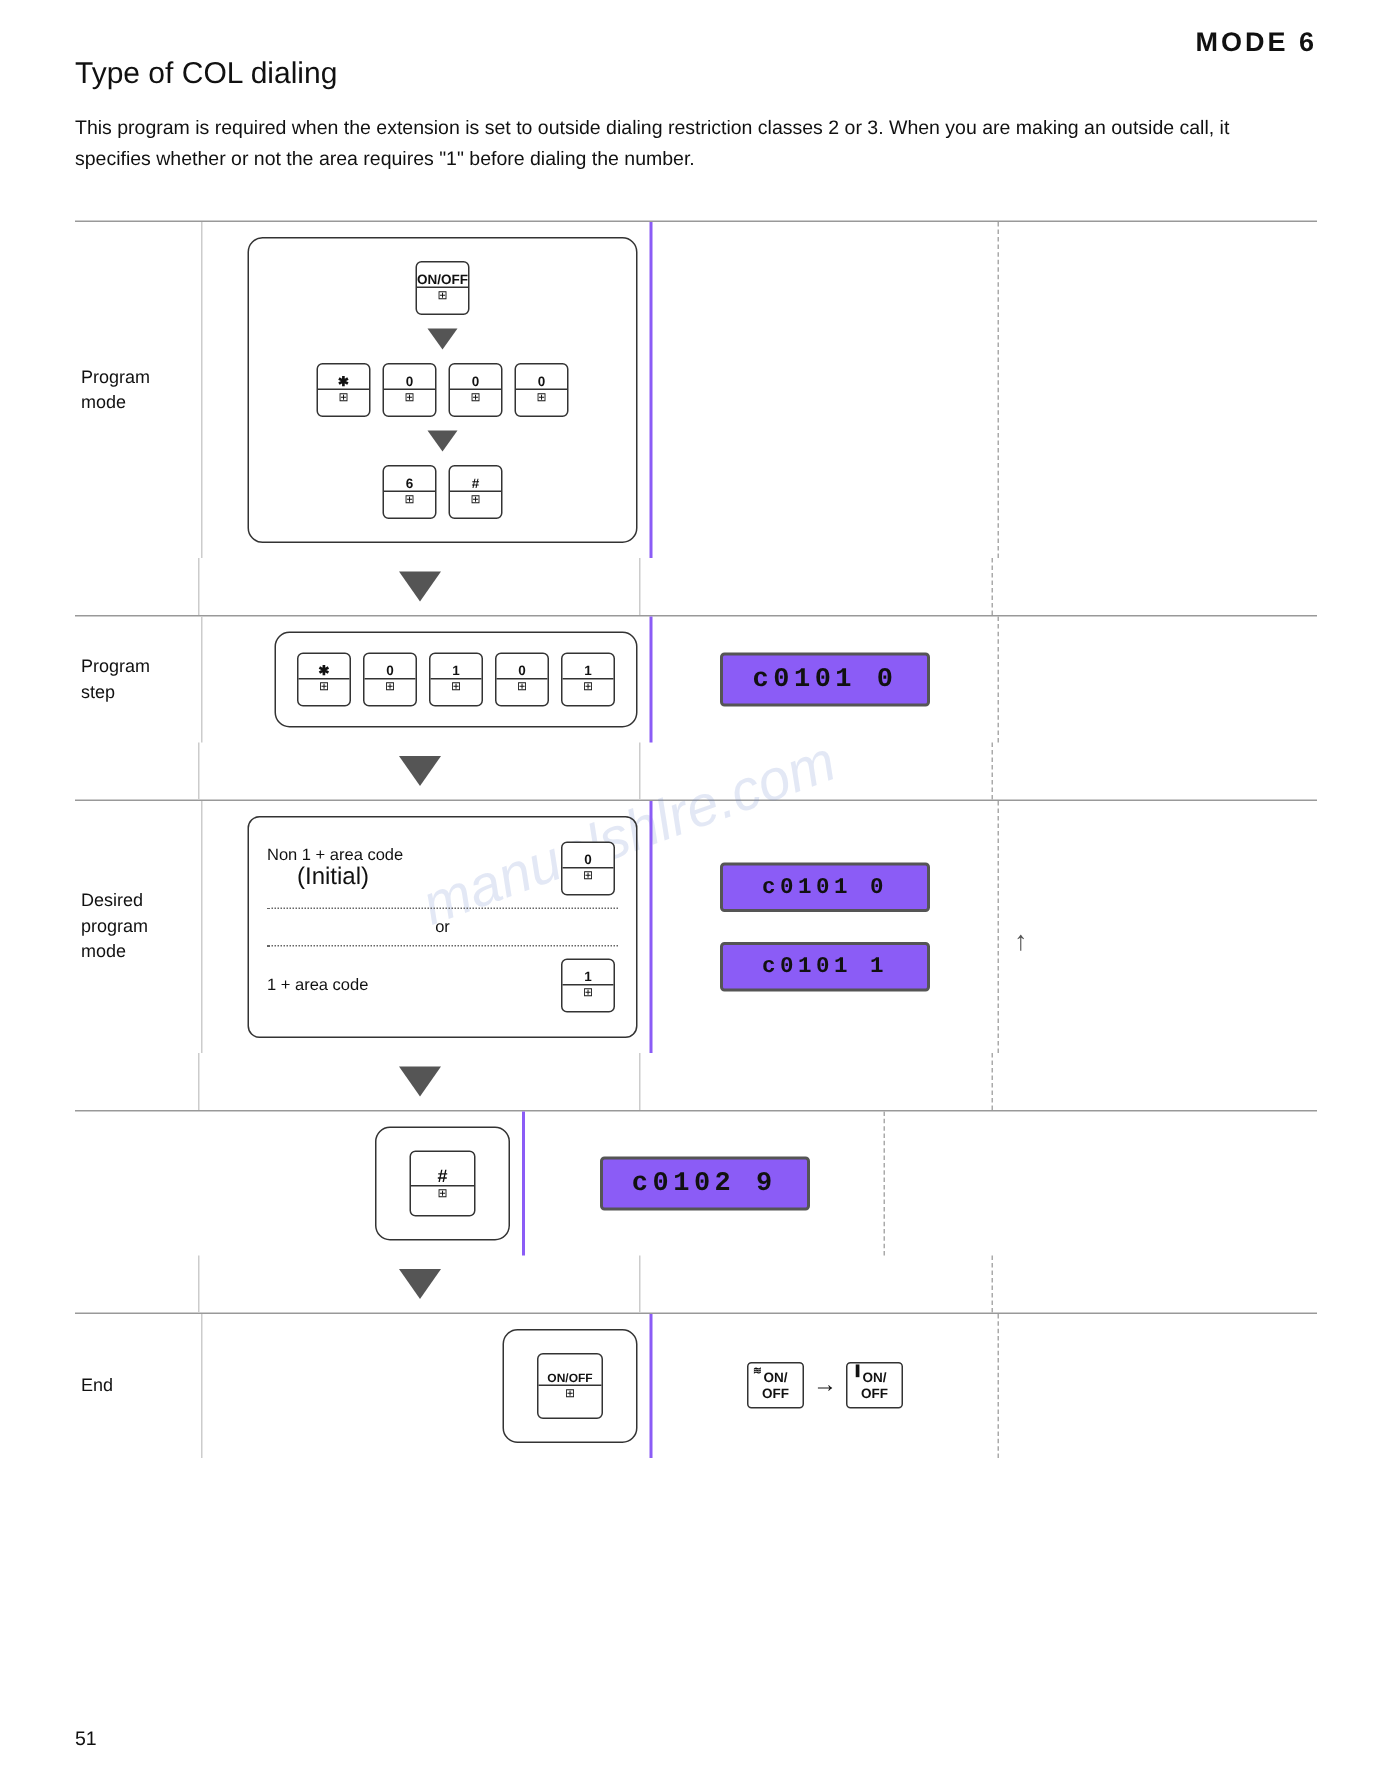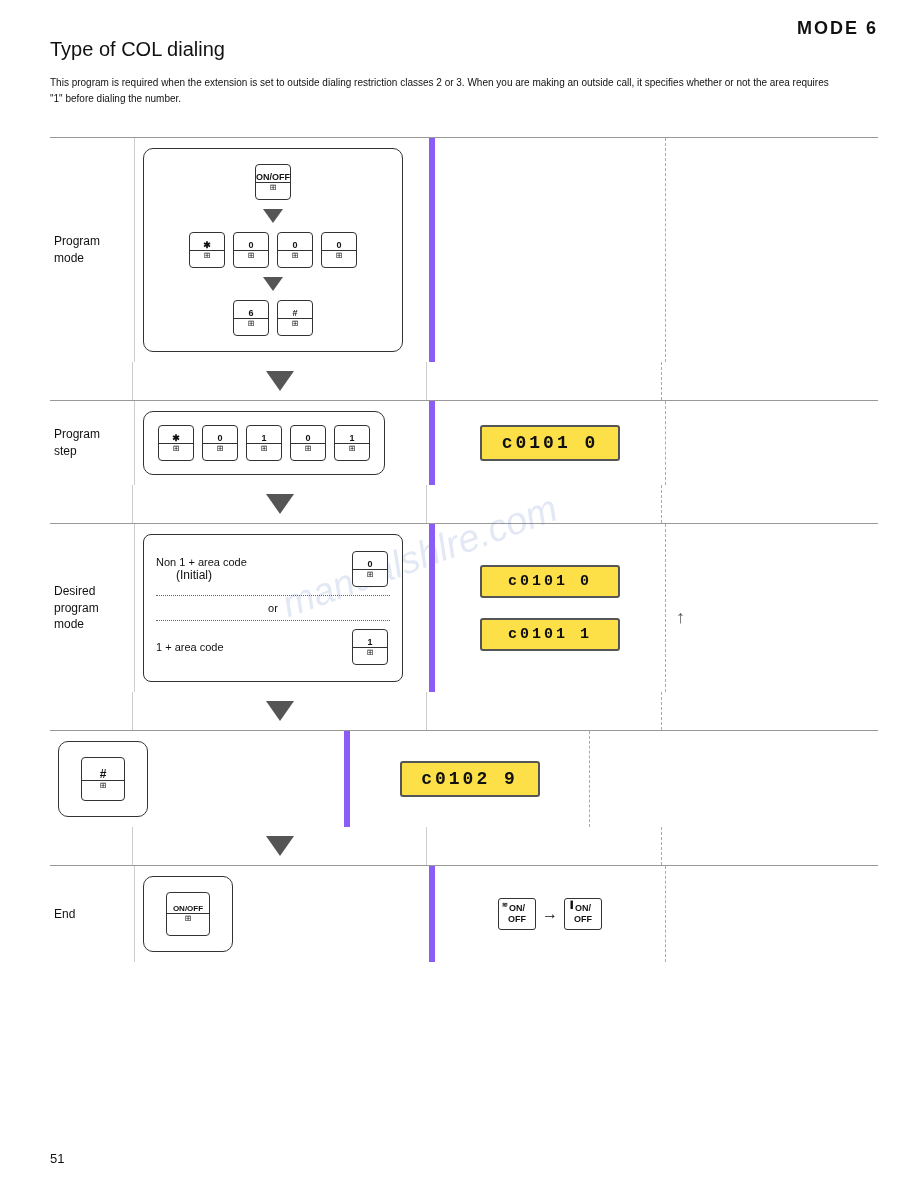--- a/index.html
+++ b/index.html
@@ -27,21 +27,21 @@
       font-weight: bold;
       letter-spacing: 2px;
     }
     .page-title {
       font-size: 20px;
       font-weight: normal;
       margin-bottom: 14px;
       margin-top: 8px;
     }
     .description {
-      font-size: 10px;
+      font-size: 13px;
       line-height: 1.6;
       margin-bottom: 30px;
       max-width: 780px;
     }
     .col-headers {
       display: flex;
       flex-direction: row;
       margin-left: 60px;
       margin-bottom: 10px;
     }
@@ -73,24 +73,24 @@
       justify-content: flex-start;
       padding: 8px 4px;
       border-right: 1px solid #ccc;
       line-height: 1.4;
     }
     .row-key {
       width: 300px;
       min-width: 300px;
       display: flex;
       flex-direction: column;
-      align-items: flex-start;
+      align-items: flex-end;
       justify-content: center;
       padding: 10px 8px;
-      border-right: 6px solid #8b5cf6;
+      border-right: 2px solid #8b5cf6;
       position: relative;
     }
     .row-lcd {
       width: 240px;
       display: flex;
       align-items: center;
       justify-content: center;
       padding: 8px;
       border-right: 1px dashed #aaa;
       position: relative;
@@ -155,21 +155,21 @@
       border-left: 10px solid transparent;
       border-right: 10px solid transparent;
       border-top: 14px solid #555;
       margin: 4px auto;
     }
 
     
     .lcd-display {
       border: 2px solid #555;
       border-radius: 3px;
-      background: #fde047;
+      background: #8b5cf6;
       padding: 6px 14px;
       font-family: 'Courier New', monospace;
       font-size: 18px;
       font-weight: bold;
       letter-spacing: 3px;
       min-width: 140px;
       text-align: center;
       color: #111;
     }
 
@@ -348,21 +348,21 @@
   </div>
 
   <div class="flow-section" style="min-height:160px;">
     <div class="row-label">Desired<br>program<br>mode</div>
     <div class="row-key">
       <div class="desired-box">
 
         <div class="desired-row">
           <div>
             <div style="font-size:11px;">Non 1 + area code</div>
-            <div style="font-size:12px;margin-left:8px;padding-left:12px;">(Initial)</div>
+            <div style="font-size:16px;margin-left:8px;padding-left:12px;">(Initial)</div>
           </div>
           <div class="key-btn" style="margin-left:12px;">
             <span class="top-symbol">0</span>
             <span class="bottom-symbol">⊞</span>
           </div>
         </div>
         <div class="dotted-line"></div>
         <div class="or-text">or</div>
         <div class="dotted-line"></div>
 

